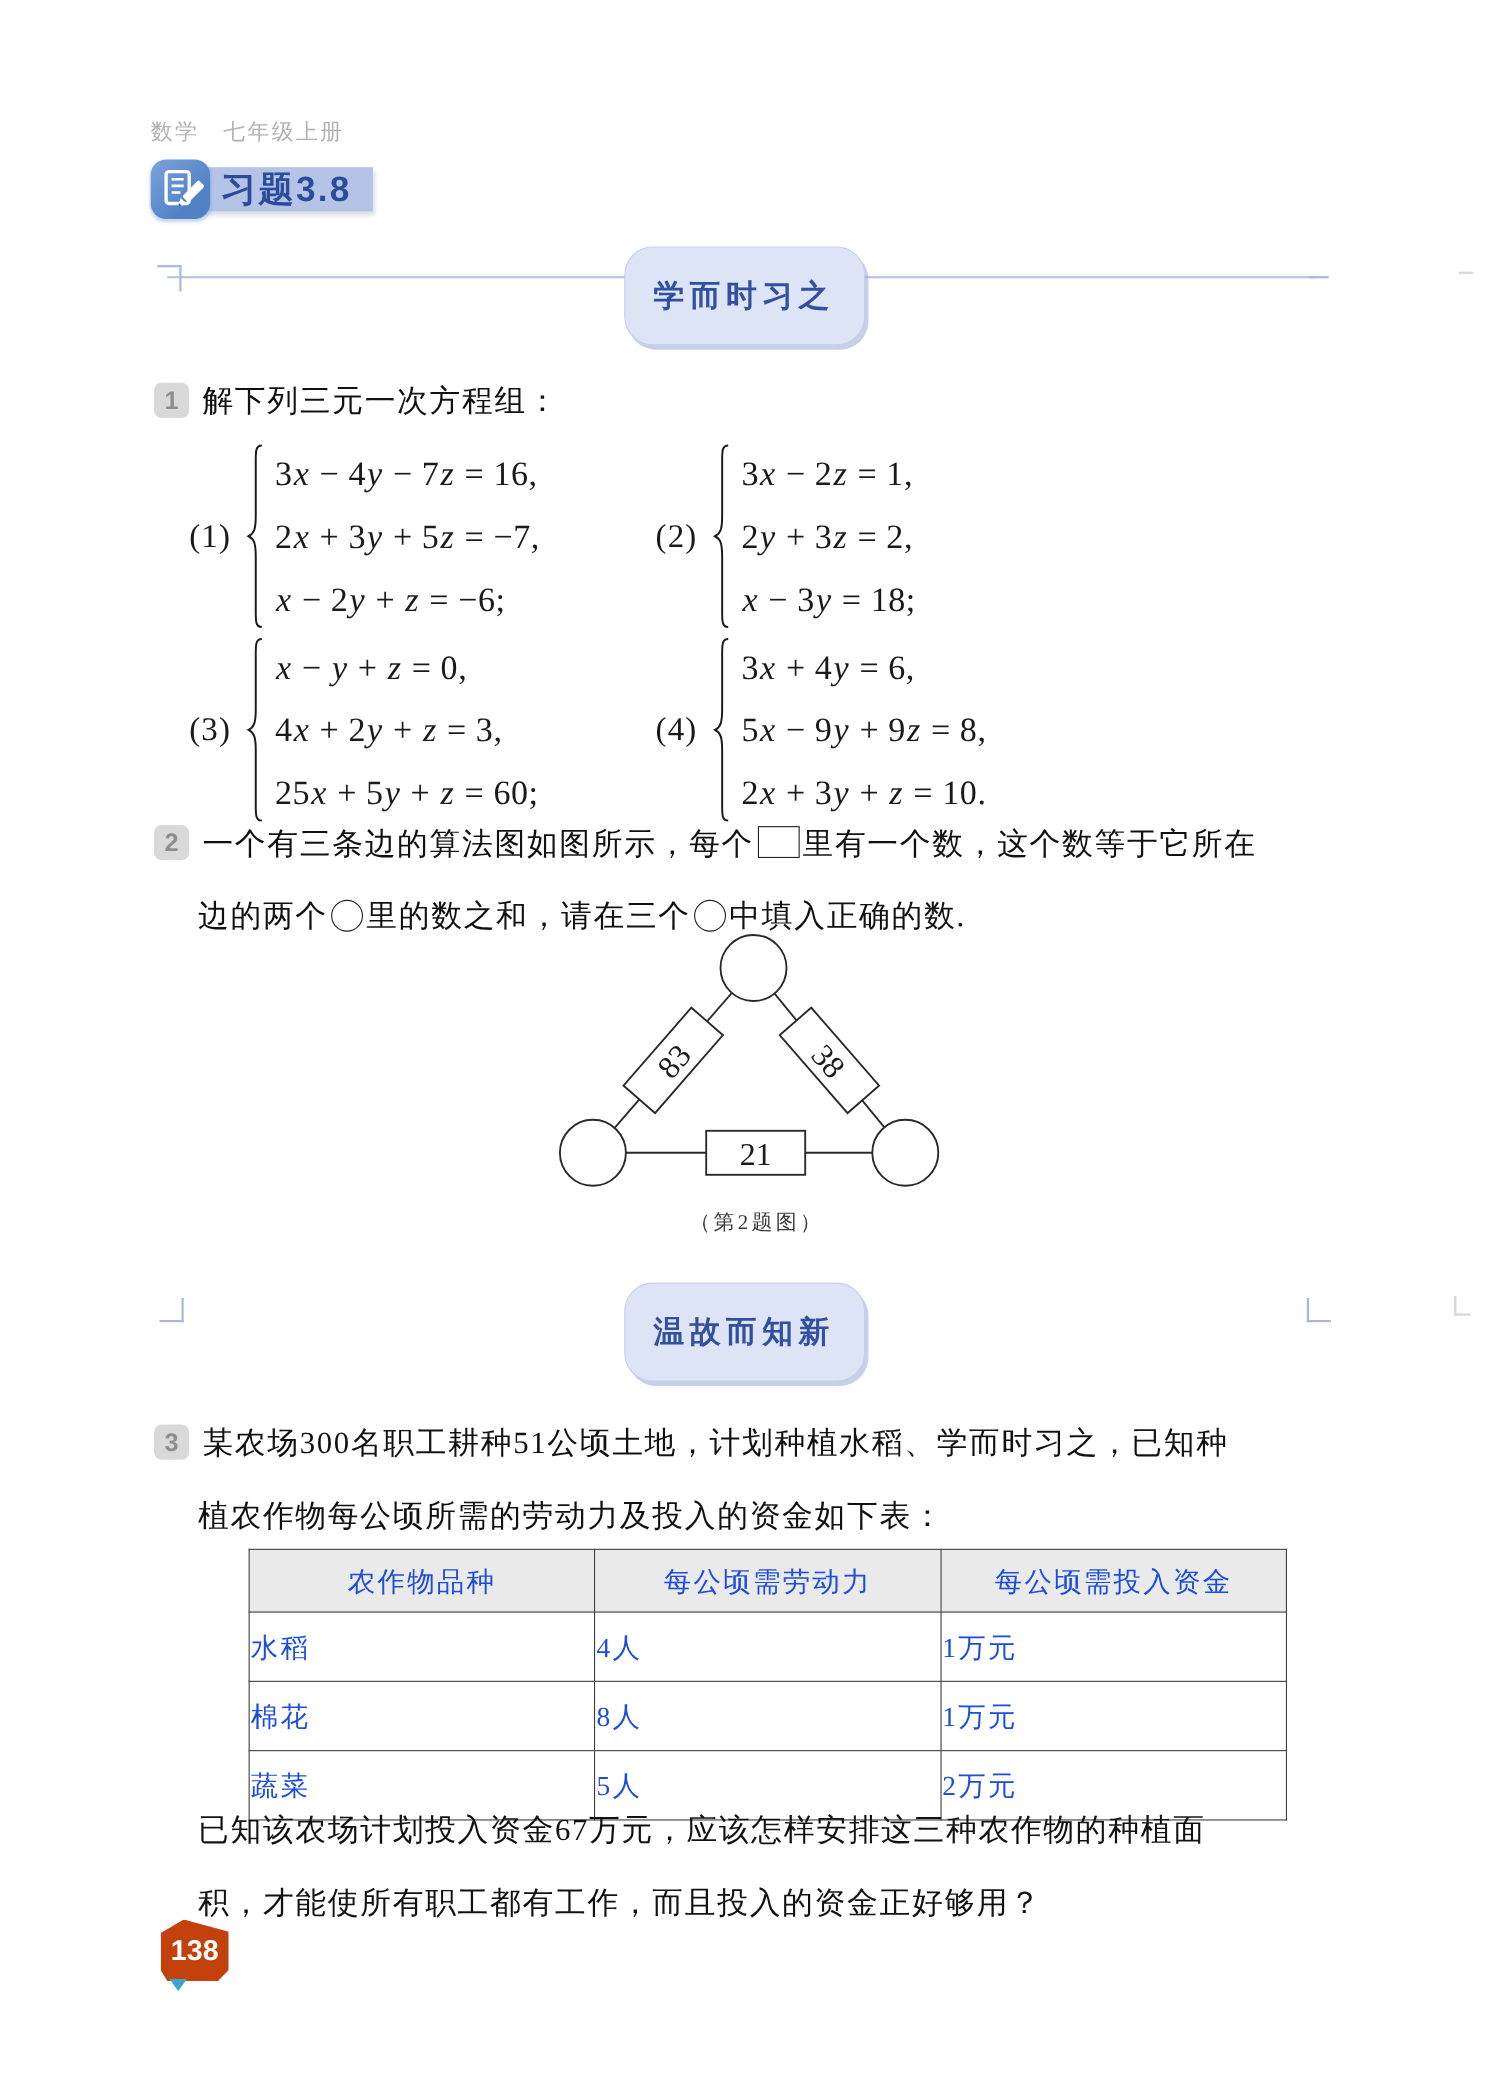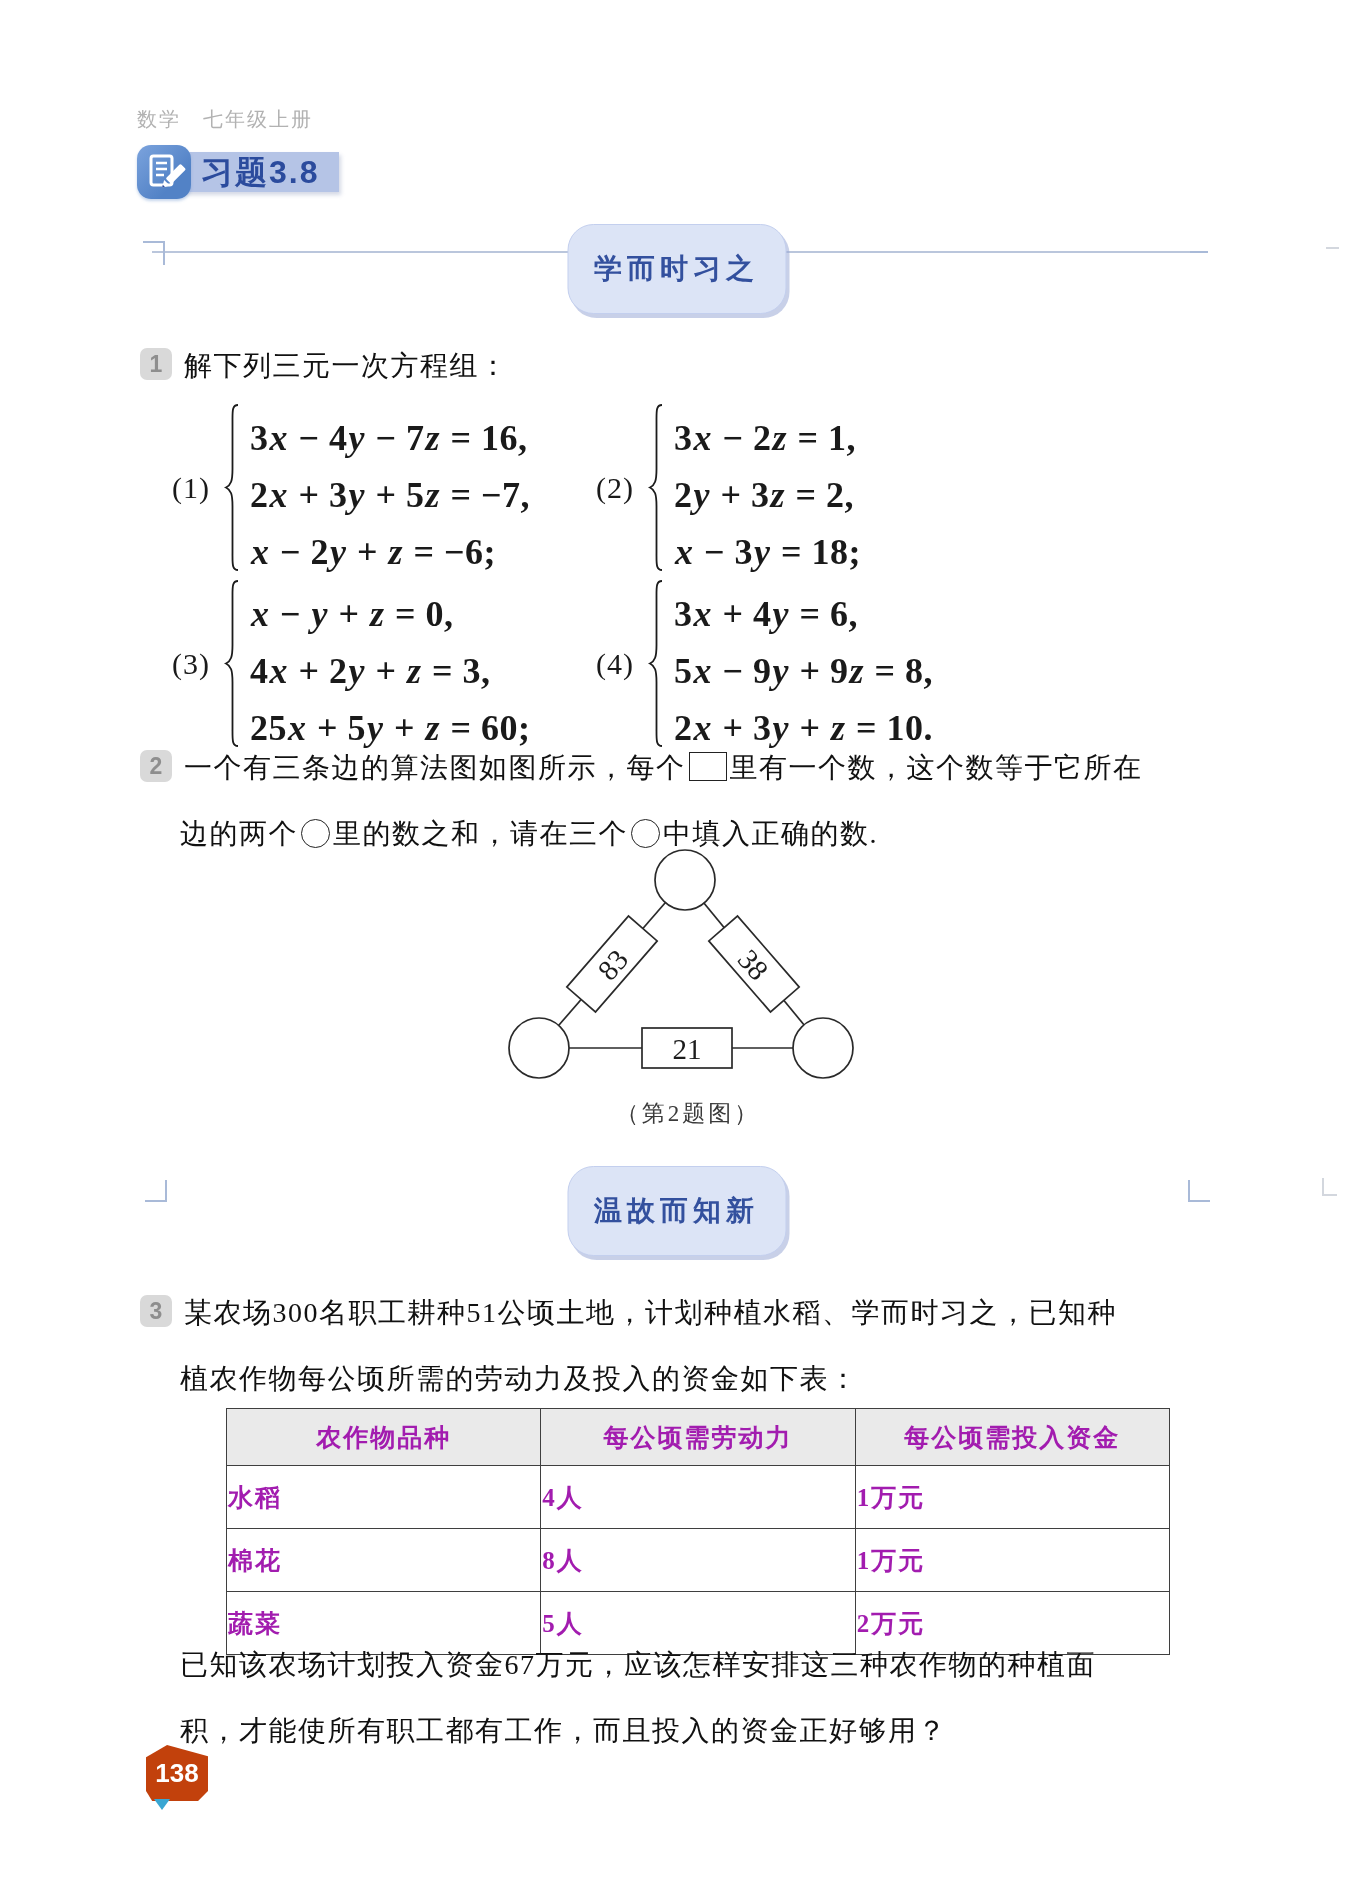--- a/index.html
+++ b/index.html
@@ -76,34 +76,34 @@
   .ci { display:inline-block; width:27px; height:27px; border:1.6px solid #222; border-radius:50%; vertical-align:-5px; margin:0 3px; }
   
   .sys { position:absolute; display:flex; align-items:center; }
   .sys-1 { left:172px; top:402px; }
   .sys-2 { left:596px; top:402px; }
   .sys-3 { left:172px; top:578px; }
   .sys-4 { left:596px; top:578px; }
   .sys-label { font-size:30px; margin-right:12px; letter-spacing:1px; }
   .brace { margin-right:8px; flex:0 0 auto; }
   .eqs { display:flex; flex-direction:column; }
-  .eq { height:57px; display:flex; align-items:flex-end; font-size:36px; letter-spacing:0.5px; white-space:pre;font-weight:bold; }
+  .eq { height:57px; display:flex; align-items:center; font-size:31px; letter-spacing:0.5px; white-space:pre; }
   .eq i { font-style:italic; font-family:"Liberation Serif","DejaVu Serif",serif; padding:0 1px; }
   
   .diagram { position:absolute; left:488px; top:846px; width:400px; }
   .diagram svg { display:block; }
-  .diagram-caption { text-align:center; margin-top:12px; font-size:23px; color:#3a3a3a; letter-spacing:3px; }
+  .diagram-caption { text-align:center; margin-top:12px; font-size:19px; color:#3a3a3a; letter-spacing:3px; }
   
   .crops-table {
     position:absolute; left:226px; top:1408px; width:944px;
     border-collapse:collapse; table-layout:fixed;
   }
   .crops-table th, .crops-table td {
-    border:1.4px solid #3f3f3f; font-weight:bold;
-    font-size:25px; letter-spacing:2px; color:#a21caf;
+    border:1.4px solid #3f3f3f; font-weight:normal;
+    font-size:25px; letter-spacing:2px; color:#1d4ed8;
   }
   .crops-table th { background:#eaeaea; height:54px; }
   .crops-table td { height:60px; background:#fff; }
   
   .page-badge {
     position:absolute; left:146px; top:1745px; width:62px; height:56px;
     background:#c2410c; color:#fff;
     font-family:"Liberation Sans","DejaVu Sans",sans-serif;
     font-size:26px; font-weight:bold;
     display:flex; align-items:center; justify-content:center;

